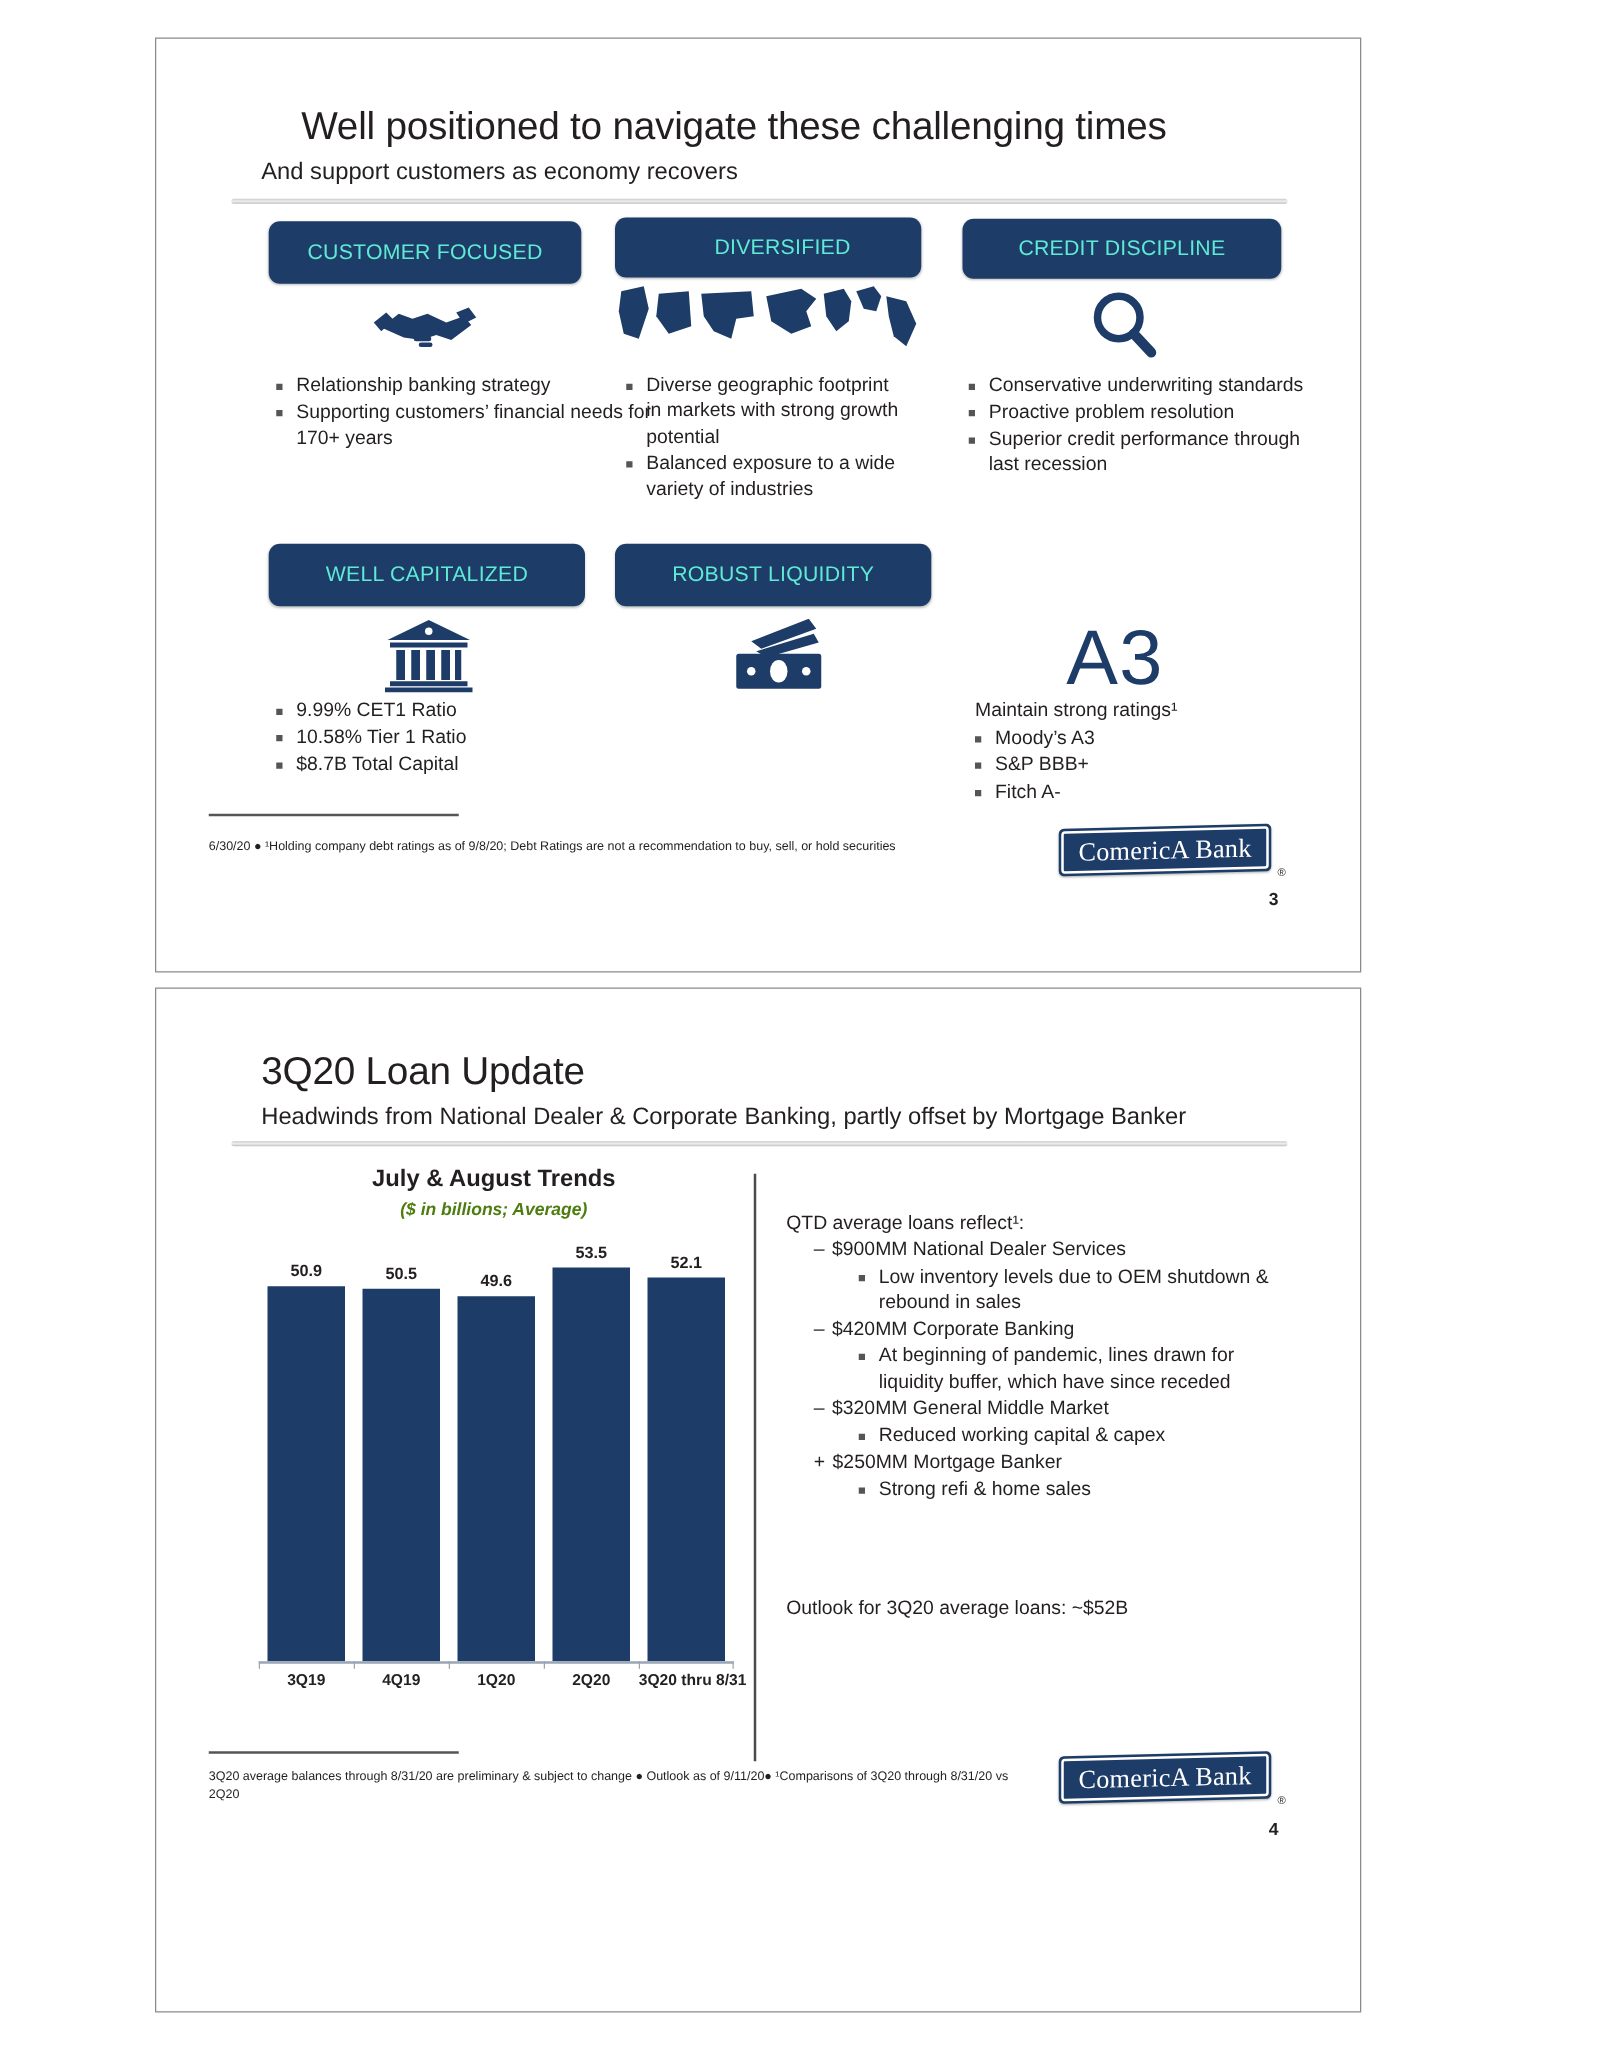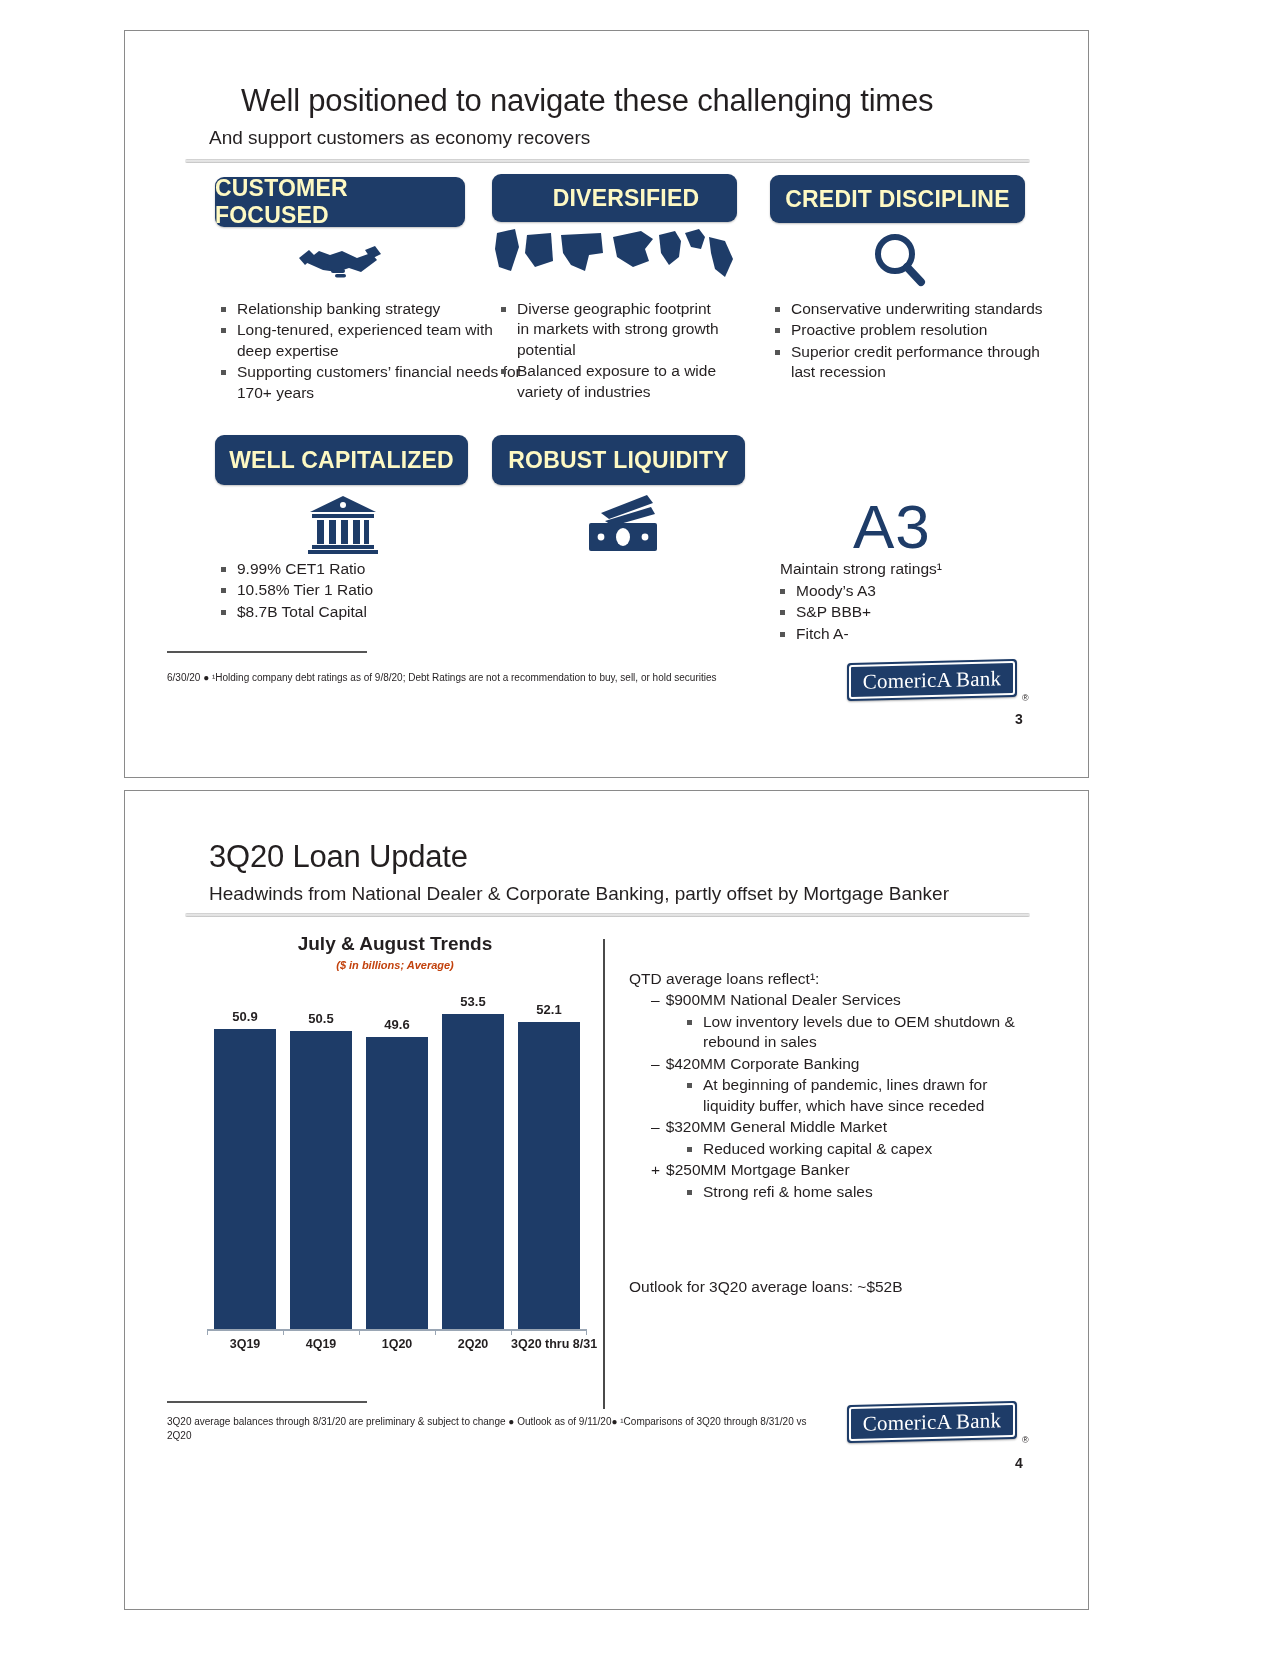--- a/index.html
+++ b/index.html
@@ -51,26 +51,26 @@
     position: absolute;
     width: 2px;
     background: #4a4a4a;
   }
 
   
   .pill {
     position: absolute;
     background: #1e3c68;
     border-radius: 9px;
-    color: #fef9c3;
+    color: #5eead4;
     display: flex;
     align-items: center;
     justify-content: center;
-    font-size: 23px;
-    font-weight: 700;
+    font-size: 17px;
+    font-weight: 400;
     letter-spacing: 0.2px;
     box-shadow: 0 1px 2px rgba(0,0,0,.25);
   }
 
   
   .bul-list { position: absolute; }
   .bul {
     display: flex;
     align-items: flex-start;
     font-size: 15.5px;
@@ -162,24 +162,24 @@
   .chart-title {
     position: absolute;
     font-size: 19px;
     font-weight: bold;
     color: #231f20;
     text-align: center;
     width: 100%;
   }
   .chart-sub {
     position: absolute;
-    font-size: 11px;
+    font-size: 14px;
     font-style: italic;
     font-weight: bold;
-    color: #c2410c;
+    color: #4d7c0f;
     text-align: center;
     width: 100%;
   }
   .bar {
     position: absolute;
     bottom: 0;
     background: #1e3c68;
     width: 62px;
   }
   .bar-lbl {
@@ -225,24 +225,20 @@
           <rect x="30" y="26" width="16" height="4" rx="2"></rect>
           <rect x="34" y="31" width="14" height="4" rx="2"></rect>
           <rect x="38" y="36" width="11" height="3.6" rx="1.8"></rect>
         </g>
       </svg>
     </div>
     <div class="bul-list" style="left:96px; top:268px; width:300px;">
       <div class="bul">
           <span class="sq"></span>
           <span class="txt">Relationship banking strategy</span>
-        </div>
-      <div class="bul">
-          <span class="sq"></span>
-          <span class="txt">Long-tenured, experienced team with deep expertise</span>
         </div>
       <div class="bul">
           <span class="sq"></span>
           <span class="txt">Supporting customers’ financial needs for 170+ years</span>
         </div>
     </div>
 
     <div class="pill" style="left:367px; top:143px; width:245px; height:48px;padding-left:23px;">DIVERSIFIED</div>
     <div class="icon-wrap" style="left:365px; top:195px; width:250px; height:60px;">
       <svg width="245" height="58" viewBox="0 0 245 58">

